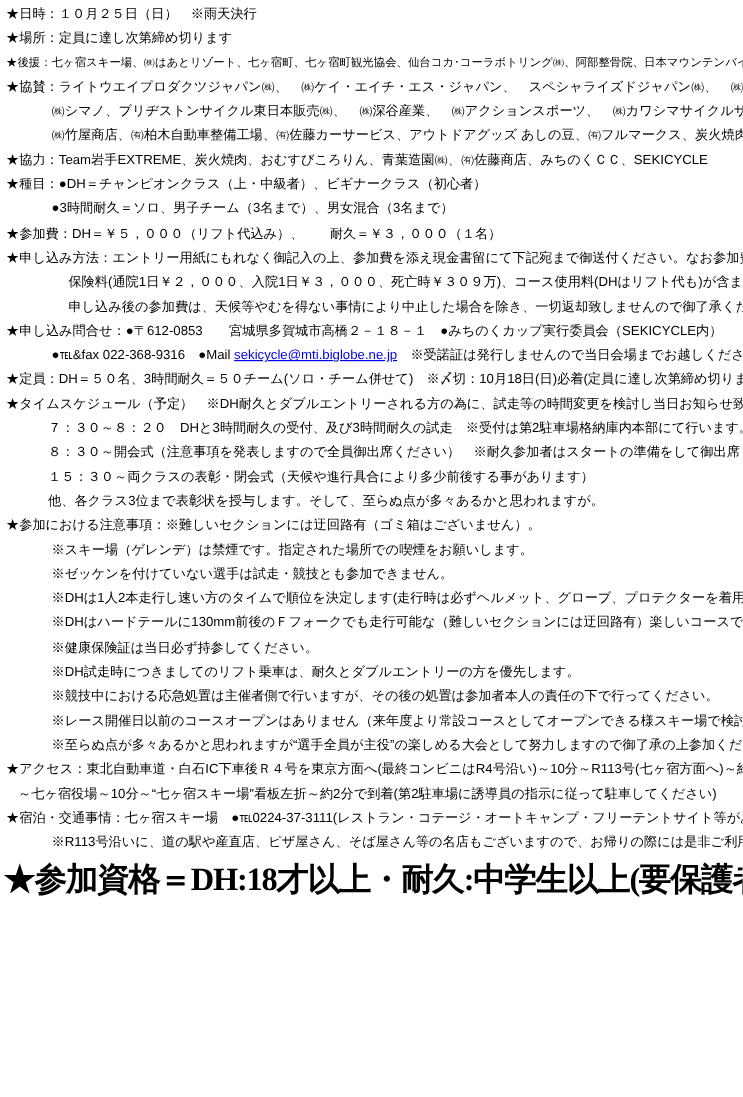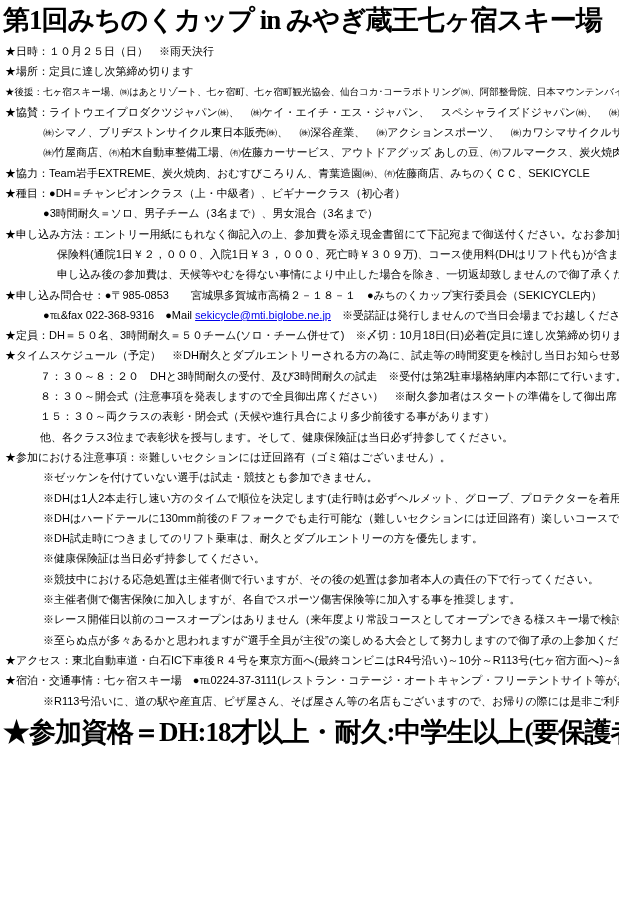--- a/index.html
+++ b/index.html
@@ -27,52 +27,53 @@
   .footer{
     font-family:"Liberation Serif", serif;
     font-weight:bold;font-size:27px;line-height:38px;
     white-space:nowrap;letter-spacing:-1px;margin-top:2px;
   }
 </style>
 </head>
 <body>
 
 <div class="page">
-  <div class="title">第1回みちのくカップ in みやぎ蔵王七ヶ宿スキー場</div>
 
   <div class="ln i0">★日時：１０月２５日（日）　※雨天決行</div>
   <div class="ln i0">★場所：定員に達し次第締め切ります</div>
   <div class="ln i0 xs">★後援：七ヶ宿スキー場、㈱はあとリゾート、七ヶ宿町、七ヶ宿町観光協会、仙台コカ･コーラボトリング㈱、阿部整骨院、日本マウンテンバイク協会</div>
   <div class="ln i0">★協賛：ライトウエイプロダクツジャパン㈱、　㈱ケイ・エイチ・エス・ジャパン、　スペシャライズドジャパン㈱、　㈱ジャイアント、</div>
   <div class="ln i1">㈱シマノ、ブリヂストンサイクル東日本販売㈱、　㈱深谷産業、　㈱アクションスポーツ、　㈱カワシマサイクルサプライ、</div>
   <div class="ln i1">㈱竹屋商店、㈲柏木自動車整備工場、㈲佐藤カーサービス、アウトドアグッズ あしの豆、㈲フルマークス、炭火焼肉・味匠</div>
   <div class="ln i0">★協力：Team岩手EXTREME、炭火焼肉、おむすびころりん、青葉造園㈱、㈲佐藤商店、みちのくＣＣ、SEKICYCLE</div>
   <div class="ln i0">★種目：●DH＝チャンピオンクラス（上・中級者）、ビギナークラス（初心者）</div>
   <div class="ln i1">●3時間耐久＝ソロ、男子チーム（3名まで）、男女混合（3名まで）</div>
+  <div class="ln i0">★参加費：DH＝￥５，０００（リフト代込み）、　　耐久＝￥３，０００（１名）</div>
   <div class="ln i0">★申し込み方法：エントリー用紙にもれなく御記入の上、参加費を添え現金書留にて下記宛まで御送付ください。なお参加費には</div>
   <div class="ln i2">保険料(通院1日￥２，０００、入院1日￥３，０００、死亡時￥３０９万)、コース使用料(DHはリフト代も)が含まれます。</div>
   <div class="ln i2">申し込み後の参加費は、天候等やむを得ない事情により中止した場合を除き、一切返却致しませんので御了承ください。</div>
-  <div class="ln i0">★申し込み問合せ：●〒985-0853　　宮城県多賀城市高橋２－１８－１　●みちのくカップ実行委員会（SEKICYCLE内）</div>
+  <div class="ln i0">★申し込み問合せ：●〒612-0853　　宮城県多賀城市高橋２－１８－１　●みちのくカップ実行委員会（SEKICYCLE内）</div>
   <div class="ln i1">
     <span>●℡&amp;fax 022-368-9316　●Mail </span><a class="link">sekicycle@mti.biglobe.ne.jp</a><span>　※受諾証は発行しませんので当日会場までお越しください。</span>
   </div>
   <div class="ln i0">★定員：DH＝５０名、3時間耐久＝５０チーム(ソロ・チーム併せて)　※〆切：10月18日(日)必着(定員に達し次第締め切ります)</div>
   <div class="ln i0">★タイムスケジュール（予定）　※DH耐久とダブルエントリーされる方の為に、試走等の時間変更を検討し当日お知らせ致します。</div>
   <div class="ln i3">７：３０～８：２０　DHと3時間耐久の受付、及び3時間耐久の試走　※受付は第2駐車場格納庫内本部にて行います。</div>
   <div class="ln i3">８：３０～開会式（注意事項を発表しますので全員御出席ください）　※耐久参加者はスタートの準備をして御出席ください。</div>
   <div class="ln i3">１５：３０～両クラスの表彰・閉会式（天候や進行具合により多少前後する事があります）</div>
-  <div class="ln i3">他、各クラス3位まで表彰状を授与します。そして、健康保険証は当日必ず持参してください。</div>
+  <div class="ln i3">他、各クラス3位まで表彰状を授与します。そして、至らぬ点が多々あるかと思われますが。</div>
   <div class="ln i0">★参加における注意事項：※難しいセクションには迂回路有（ゴミ箱はございません）。</div>
+  <div class="ln i1">※スキー場（ゲレンデ）は禁煙です。指定された場所での喫煙をお願いします。</div>
   <div class="ln i1">※ゼッケンを付けていない選手は試走・競技とも参加できません。</div>
   <div class="ln i1">※DHは1人2本走行し速い方のタイムで順位を決定します(走行時は必ずヘルメット、グローブ、プロテクターを着用の事)。</div>
   <div class="ln i1">※DHはハードテールに130mm前後のＦフォークでも走行可能な（難しいセクションには迂回路有）楽しいコースです。</div>
+  <div class="ln i1">※健康保険証は当日必ず持参してください。</div>
   <div class="ln i1">※DH試走時につきましてのリフト乗車は、耐久とダブルエントリーの方を優先します。</div>
-  <div class="ln i1">※健康保険証は当日必ず持参してください。</div>
   <div class="ln i1">※競技中における応急処置は主催者側で行いますが、その後の処置は参加者本人の責任の下で行ってください。</div>
-  <div class="ln i1">※主催者側で傷害保険に加入しますが、各自でスポーツ傷害保険等に加入する事を推奨します。</div>
   <div class="ln i1">※レース開催日以前のコースオープンはありません（来年度より常設コースとしてオープンできる様スキー場で検討中です）。</div>
   <div class="ln i1">※至らぬ点が多々あるかと思われますが“選手全員が主役”の楽しめる大会として努力しますので御了承の上参加ください。</div>
   <div class="ln i0">★アクセス：東北自動車道・白石IC下車後Ｒ４号を東京方面へ(最終コンビニはR4号沿い)～10分～R113号(七ヶ宿方面へ)～約30分</div>
+  <div class="ln i4">～七ヶ宿役場～10分～“七ヶ宿スキー場”看板左折～約2分で到着(第2駐車場に誘導員の指示に従って駐車してください)</div>
   <div class="ln i0">★宿泊・交通事情：七ヶ宿スキー場　●℡0224-37-3111(レストラン・コテージ・オートキャンプ・フリーテントサイト等があります)</div>
   <div class="ln i1">※R113号沿いに、道の駅や産直店、ピザ屋さん、そば屋さん等の名店もございますので、お帰りの際には是非ご利用下さい。</div>
 
   <div class="footer">★参加資格＝DH:18才以上・耐久:中学生以上(要保護者同意)</div>
 </div>
 
 </body></html>

